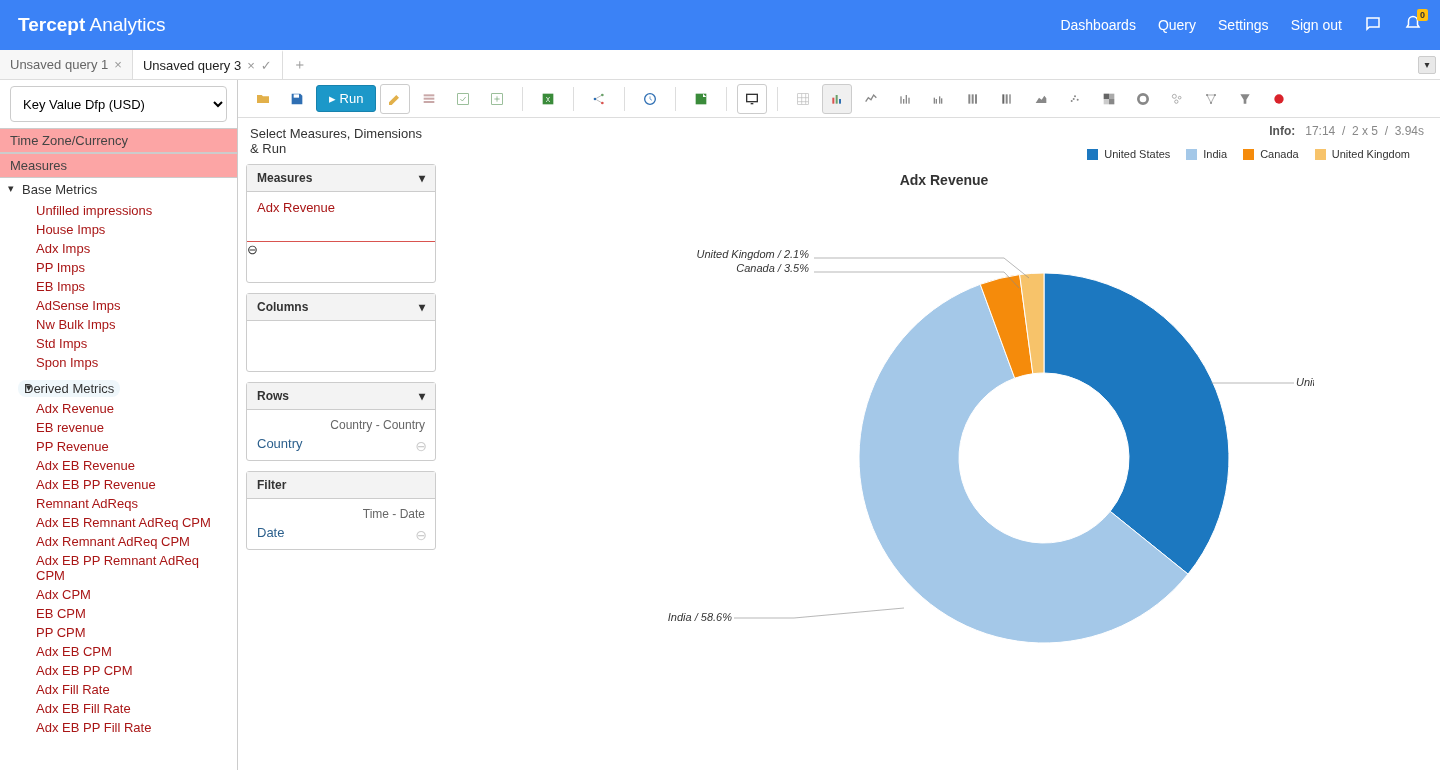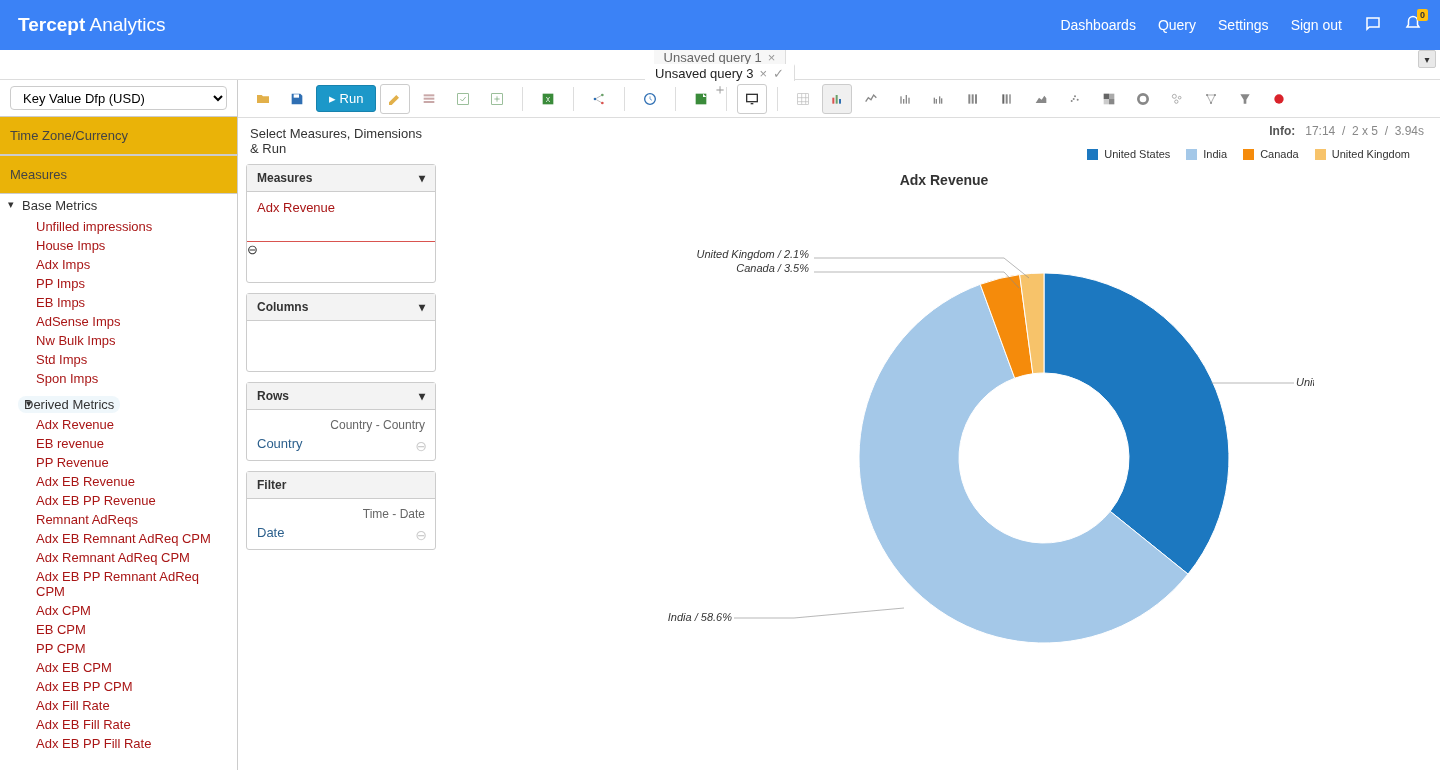--- a/index.html
+++ b/index.html
@@ -6,33 +6,33 @@
 body { font-family: "Helvetica Neue", Arial, sans-serif; font-size: 13px; color: #333; background: #fff; width: 1440px; height: 770px; overflow: hidden; }
 .header { background: #3b82f6; height: 50px; display: flex; align-items: center; justify-content: space-between; padding: 0 18px; color: #fff; }
 .brand { font-size: 19px; font-weight: 400; }
 .brand b { font-weight: 700; }
 .nav { display: flex; align-items: center; gap: 22px; font-size: 14px; }
 .nav a { color: #fff; text-decoration: none; cursor: pointer; }
 .bell-wrap { position: relative; }
 .badge { position: absolute; top: -6px; right: -6px; background: #ffbf0f; color: #333; font-size: 9px; padding: 1px 3px; border-radius: 2px; font-weight: bold; }
 .nav svg { width: 18px; height: 18px; fill: none; stroke: #fff; stroke-width: 2; }
 
-.tabs-row { display: flex; align-items: center; background: #fff; border-bottom: 1px solid #ddd; height: 30px; position: relative; flex-direction: column; }
+.tabs-row { display: flex; align-items: center; background: #fff; border-bottom: 1px solid #ddd; height: 30px; position: relative; }
 .tab { padding: 0 10px; height: 29px; display: flex; align-items: center; gap: 6px; font-size: 13px; border-right: 1px solid #ddd; background: #f7f7f7; color: #666; cursor: pointer; }
 .tab.active { background: #fff; color: #222; font-weight: 500; border-top: 2px solid #fff; margin-top: -1px; }
 .tab .close { color: #999; cursor: pointer; font-size: 13px; }
 .tab .check { color: #999; }
 .add-tab { padding: 0 10px; color: #999; cursor: pointer; font-size: 14px; }
 .tabs-caret { position: absolute; right: 4px; background: #e9e9e9; border: 1px solid #ccc; width: 18px; height: 18px; display:flex; align-items:center; justify-content:center; font-size:10px; border-radius:2px; cursor:pointer;}
 
 .main { display: flex; height: 690px; }
 .sidebar { width: 238px; border-right: 1px solid #ccc; overflow-y: auto; }
 .selector { padding: 6px 10px; }
-.selector select { width: 100%; height: 24px; border: 1px solid #ccc; border-radius: 4px; padding: 0 8px; font-size: 13px; background: #fff; }
-.side-header { padding: 11px 10px; border-top: 1px solid #ccc; border-bottom: 1px solid #ccc; font-size: 13px; color: #444; background: #eab308; }
+.selector select { width: 100%; height: 36px; border: 1px solid #ccc; border-radius: 4px; padding: 0 8px; font-size: 13px; background: #fff; }
+.side-header { padding: 4px 10px; border-top: 1px solid #ccc; border-bottom: 1px solid #ccc; font-size: 13px; color: #444; background: #fca5a5; }
 .group-title { padding: 4px 10px 4px 22px; font-size: 13px; color: #333; position: relative; font-weight: 500; }
 .group-title.derived { background: #eff7fb; border-radius: 8px; display: inline-block; margin-left: 18px; padding: 1px 6px; }
 .group-title::before { content: "▾"; position: absolute; left: 8px; font-size: 11px; color: #333; }
 .metric-list { list-style: none; padding: 0 10px 6px 36px; }
 .metric-list li { color: #a91616; font-size: 13px; padding: 2px 0; cursor: pointer; }
 
 .workspace { flex: 1; display: flex; flex-direction: column; }
 .toolbar { height: 38px; border-bottom: 1px solid #ddd; display: flex; align-items: center; padding: 0 10px; gap: 4px; }
 .tbtn { width: 30px; height: 30px; display:flex; align-items:center; justify-content:center; border: 1px solid transparent; border-radius: 3px; cursor: pointer; }
 .tbtn.bordered { border-color: #ccc; }

